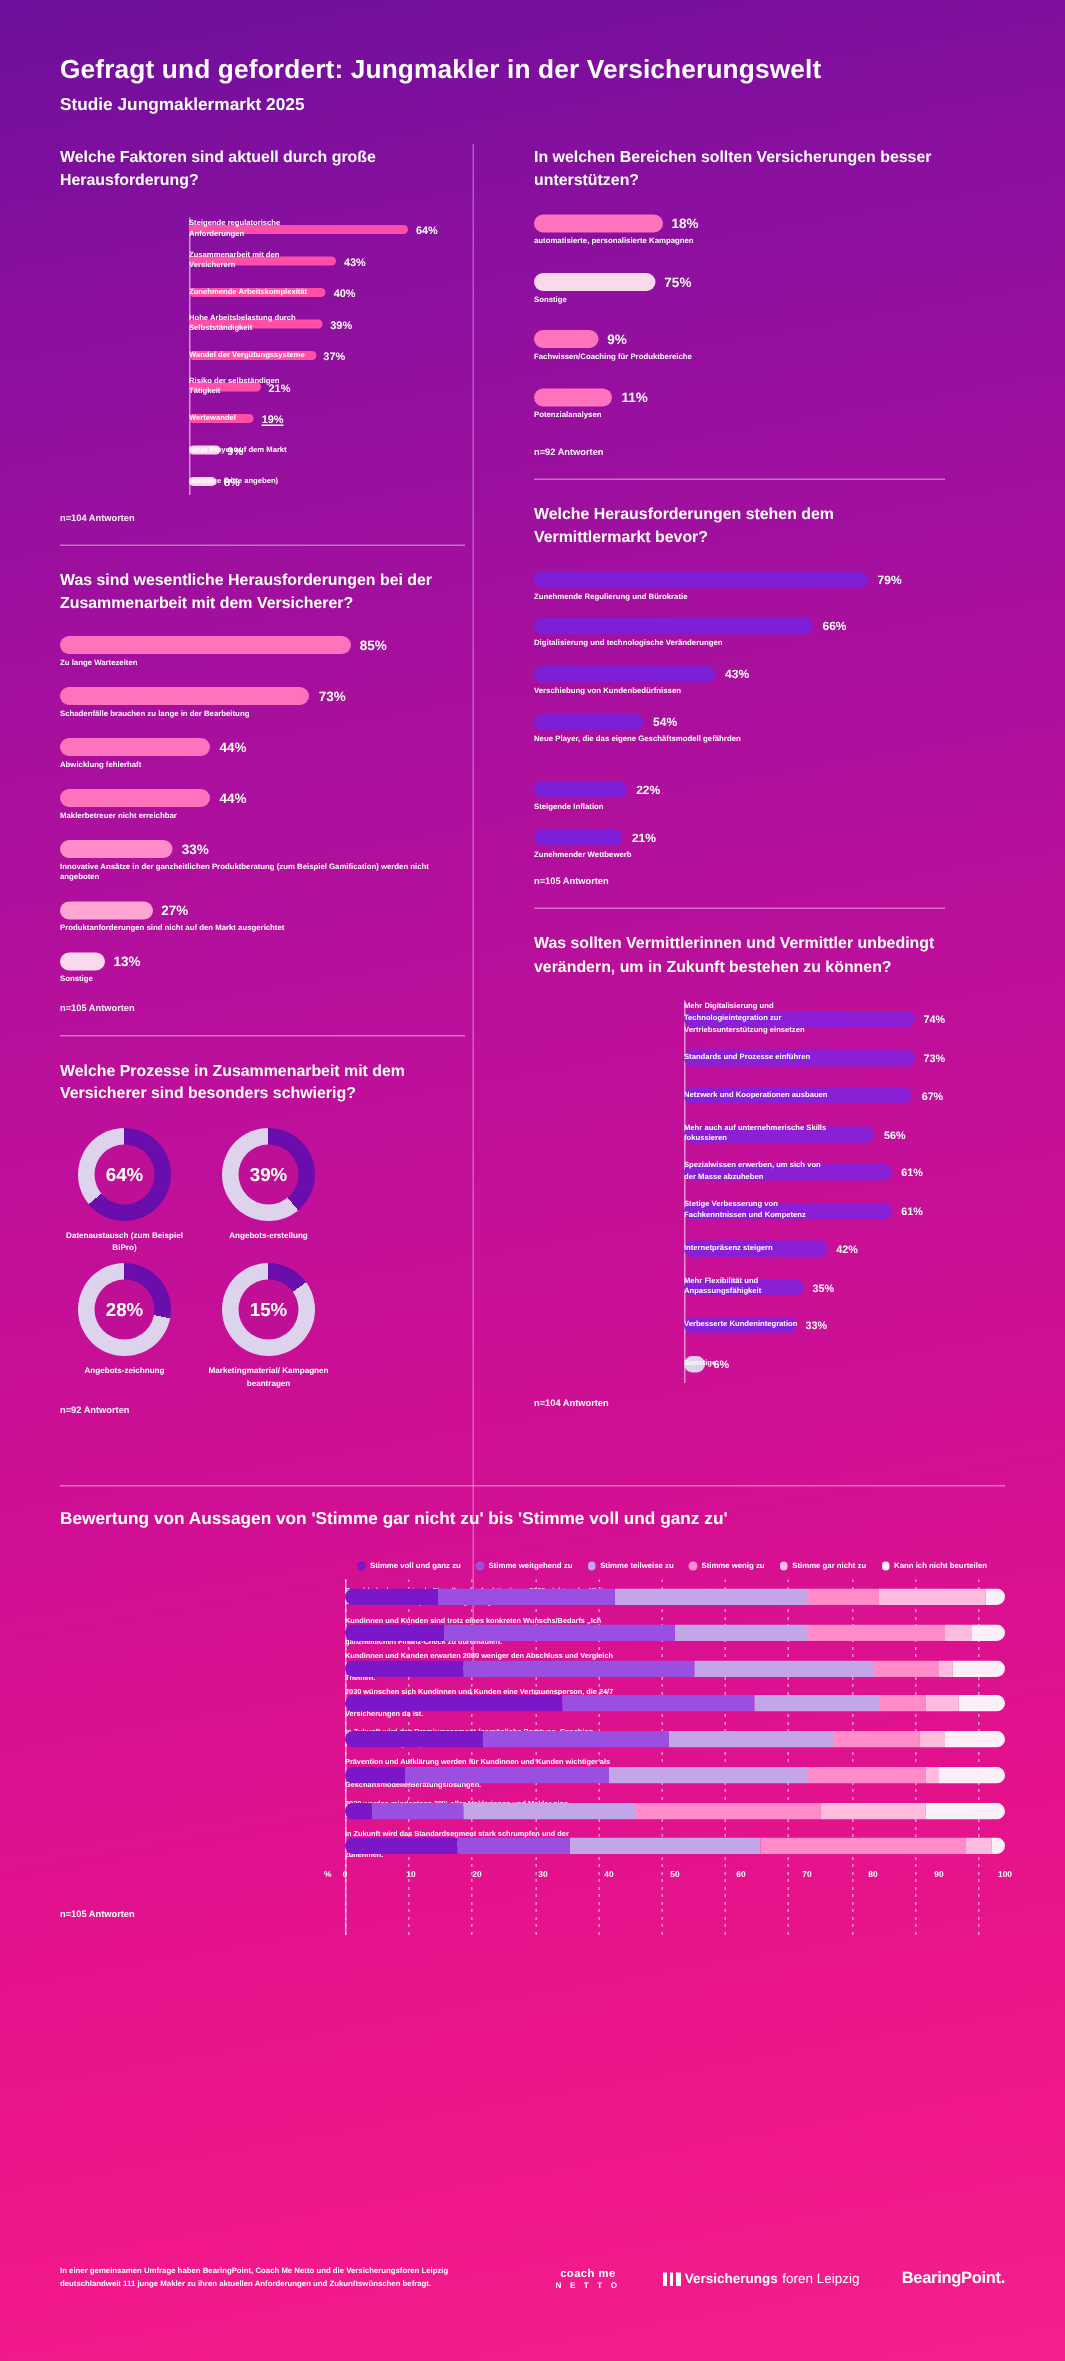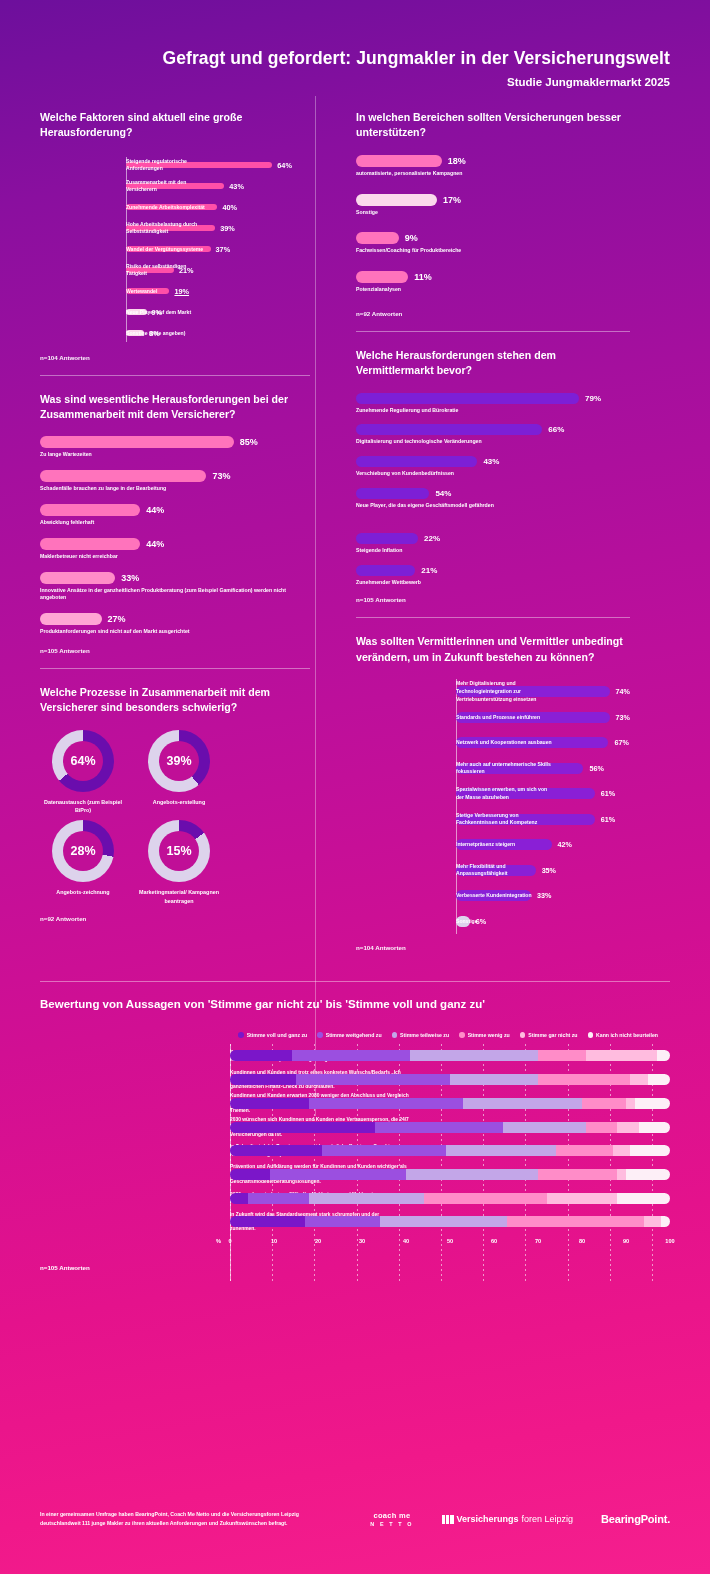--- a/index.html
+++ b/index.html
@@ -6,21 +6,21 @@
   html,body { width:710px; }
   body {
     font-family:"Liberation Sans", sans-serif;
     width:710px; height:1574px;
     background:linear-gradient(170deg,#6d0f9c 0%, #8a0f9f 12%, #a50f9e 28%, #bd0f9b 45%, #d10f93 62%, #e4128c 78%, #f0188a 90%, #f51f8e 100%);
     color:#fff; overflow:hidden; position:relative;
   }
   .page { position:relative; width:710px; height:1574px; }
 
   
-  .hdr { padding:48px 40px 0 40px;text-align:right; }
+  .hdr { padding:36px 40px 0 40px; }
   .hdr h1 { font-size:17.5px; font-weight:bold; letter-spacing:.1px; }
   .hdr h2 { font-size:11.5px; font-weight:bold; margin-top:7px; }
 
   
   .cols { display:flex; padding:0 40px; margin-top:22px; }
   .col { position:relative; }
   .colL { width:292px; padding-right:22px; }
   .colR { width:298px; padding-left:24px; }
   .vdiv {
     position:absolute; left:315px; top:96px; width:1px; height:1020px;
@@ -63,21 +63,21 @@
 
   
   .c4 { position:relative; padding-left:100px; }
   .c4:before { content:""; position:absolute; left:100px; top:0; bottom:0; width:1.4px; background:rgba(255,255,255,.55); }
   .c4row { position:relative; display:flex; align-items:center; height:25.5px; }
   .c4lab { position:absolute; left:0; width:96px; font-size:5.1px; font-weight:bold; line-height:1.5; }
   .c4bar { height:11px; border-radius:6px; }
   .c4val { font-size:7.2px; font-weight:bold; margin-left:6px; white-space:nowrap; }
 
   
-  .bottom { padding:16px 40px; }
+  .bottom { padding:16px 40px; margin-top:16px; }
   .btitle { font-size:11.5px; font-weight:bold; margin:16px 0 0 0; }
   .legend { display:flex; gap:10px; justify-content:flex-end; margin:22px 0 6px 0; padding-right:12px; }
   .lg { display:flex; align-items:center; gap:3px; font-size:5.2px; font-weight:bold; }
   .lgd { width:5.5px; height:5.5px; border-radius:50%; }
   .stack { position:relative; padding-left:190px; }
   .stack:before { content:""; position:absolute; left:190px; top:0; height:237px; width:1.4px; background:rgba(255,255,255,.6); }
   .grid { position:absolute; left:190px; right:18px; top:0; height:237px; }
   .grid i { position:absolute; top:0; bottom:0; width:1px;
     background:repeating-linear-gradient(to bottom, rgba(255,255,255,.55) 0 2px, transparent 2px 5px); }
   .srow { position:relative; height:23.7px; display:flex; align-items:center; }
@@ -110,21 +110,21 @@
     <h1>Gefragt und gefordert: Jungmakler in der Versicherungswelt</h1>
     <h2>Studie Jungmaklermarkt 2025</h2>
   </div>
 
   <div class="cols">
     <div class="vdiv"></div>
 
     <div class="col colL">
 
       <div class="sect">
-        <div class="q">Welche Faktoren sind aktuell eine große Herausforderung?</div>
+        <div class="q">Welche Faktoren sind aktuell durch große Herausforderung?</div>
         <div class="c1" id="c1">
             <div class="c1row" style="position: relative;">
               <div class="c1lab">Steigende regulatorische Anforderungen</div>
               <div class="c1bar" style="width: 146.286px; background: rgb(255, 79, 168);"></div>
               <div class="c1val">64%</div>
             </div>
             <div class="c1row" style="position: relative;">
               <div class="c1lab">Zusammenarbeit mit den Versicherern</div>
               <div class="c1bar" style="width: 98.2857px; background: rgb(255, 79, 168);"></div>
               <div class="c1val">43%</div>
@@ -207,20 +207,27 @@
                 <div class="val">33%</div>
               </div>
               <div class="lab">Innovative Ansätze in der ganzheitlichen Produktberatung (zum Beispiel Gamification) werden nicht angeboten</div>
             </div>
             <div class="item" style="margin-bottom: 11px;">
               <div class="brow">
                 <div class="bar" style="width: 61.56px; background: rgb(255, 166, 212);"></div>
                 <div class="val">27%</div>
               </div>
               <div class="lab">Produktanforderungen sind nicht auf den Markt ausgerichtet</div>
+            </div>
+            <div class="item" style="margin-bottom: 11px;">
+              <div class="brow">
+                <div class="bar" style="width: 29.64px; background: rgb(251, 217, 236);"></div>
+                <div class="val">13%</div>
+              </div>
+              <div class="lab">Sonstige</div>
             </div>
           </div>
         <div class="nn">n=105 Antworten</div>
       </div>
 
       <div class="rule"></div>
 
       <div class="sect">
         <div class="q">Welche Prozesse in Zusammenarbeit mit dem Versicherer sind besonders schwierig?</div>
         <div class="dgrid" id="c3">
@@ -273,21 +280,21 @@
             <div class="item" style="margin-bottom: 16px;">
               <div class="brow">
                 <div class="bar" style="width: 85.68px; background: rgb(255, 115, 188);"></div>
                 <div class="val">18%</div>
               </div>
               <div class="lab">automatisierte, personalisierte Kampagnen</div>
             </div>
             <div class="item" style="margin-bottom: 16px;">
               <div class="brow">
                 <div class="bar" style="width: 80.92px; background: rgb(251, 217, 236);"></div>
-                <div class="val">17%</div>
+                <div class="val">75%</div>
               </div>
               <div class="lab">Sonstige</div>
             </div>
             <div class="item" style="margin-bottom: 16px;">
               <div class="brow">
                 <div class="bar" style="width: 42.84px; background: rgb(255, 115, 188);"></div>
                 <div class="val">9%</div>
               </div>
               <div class="lab">Fachwissen/Coaching für Produktbereiche</div>
             </div>

